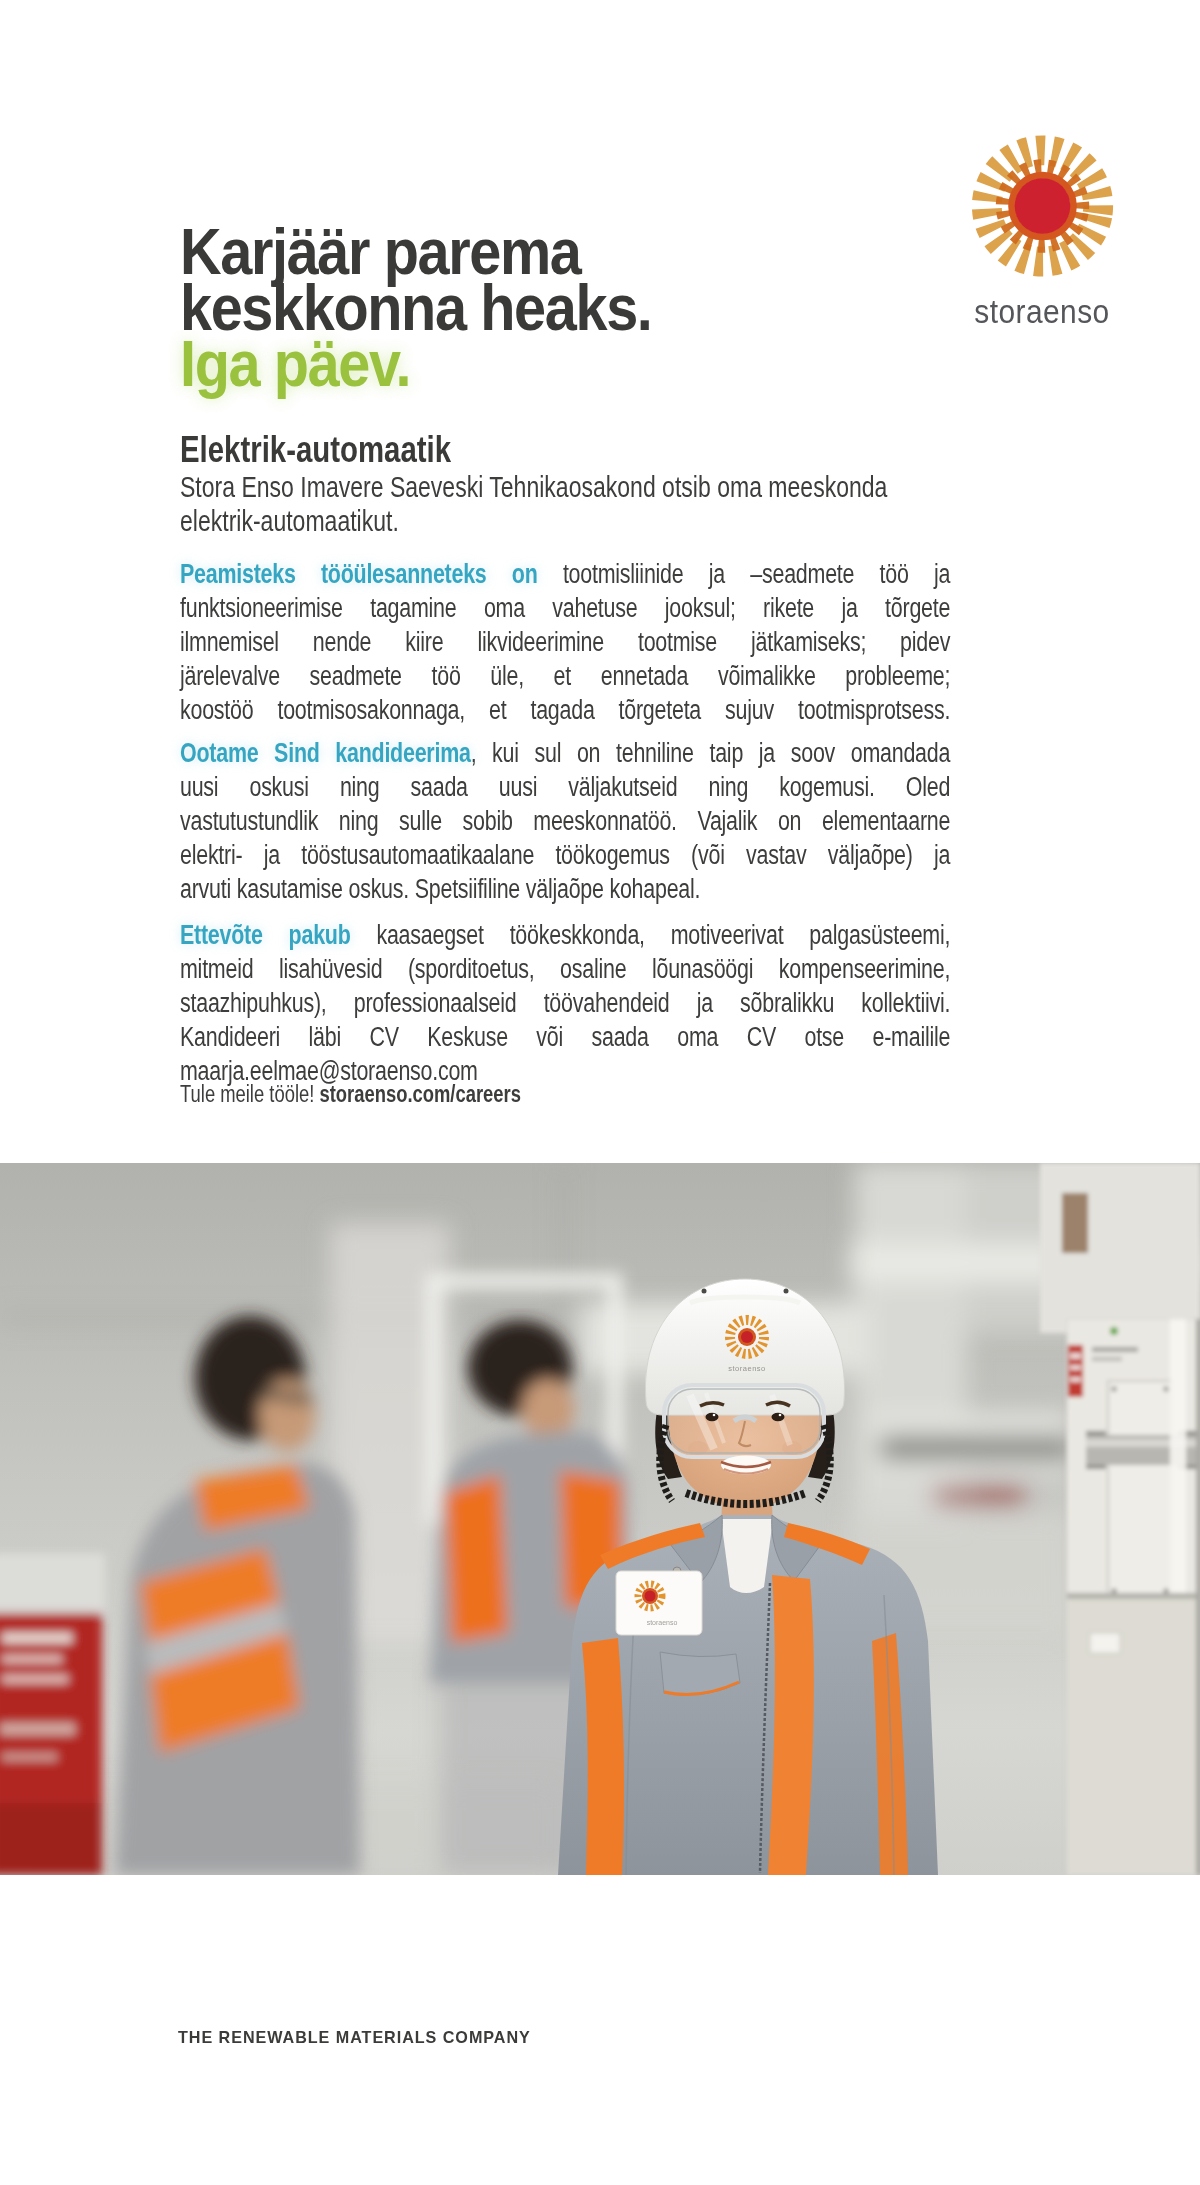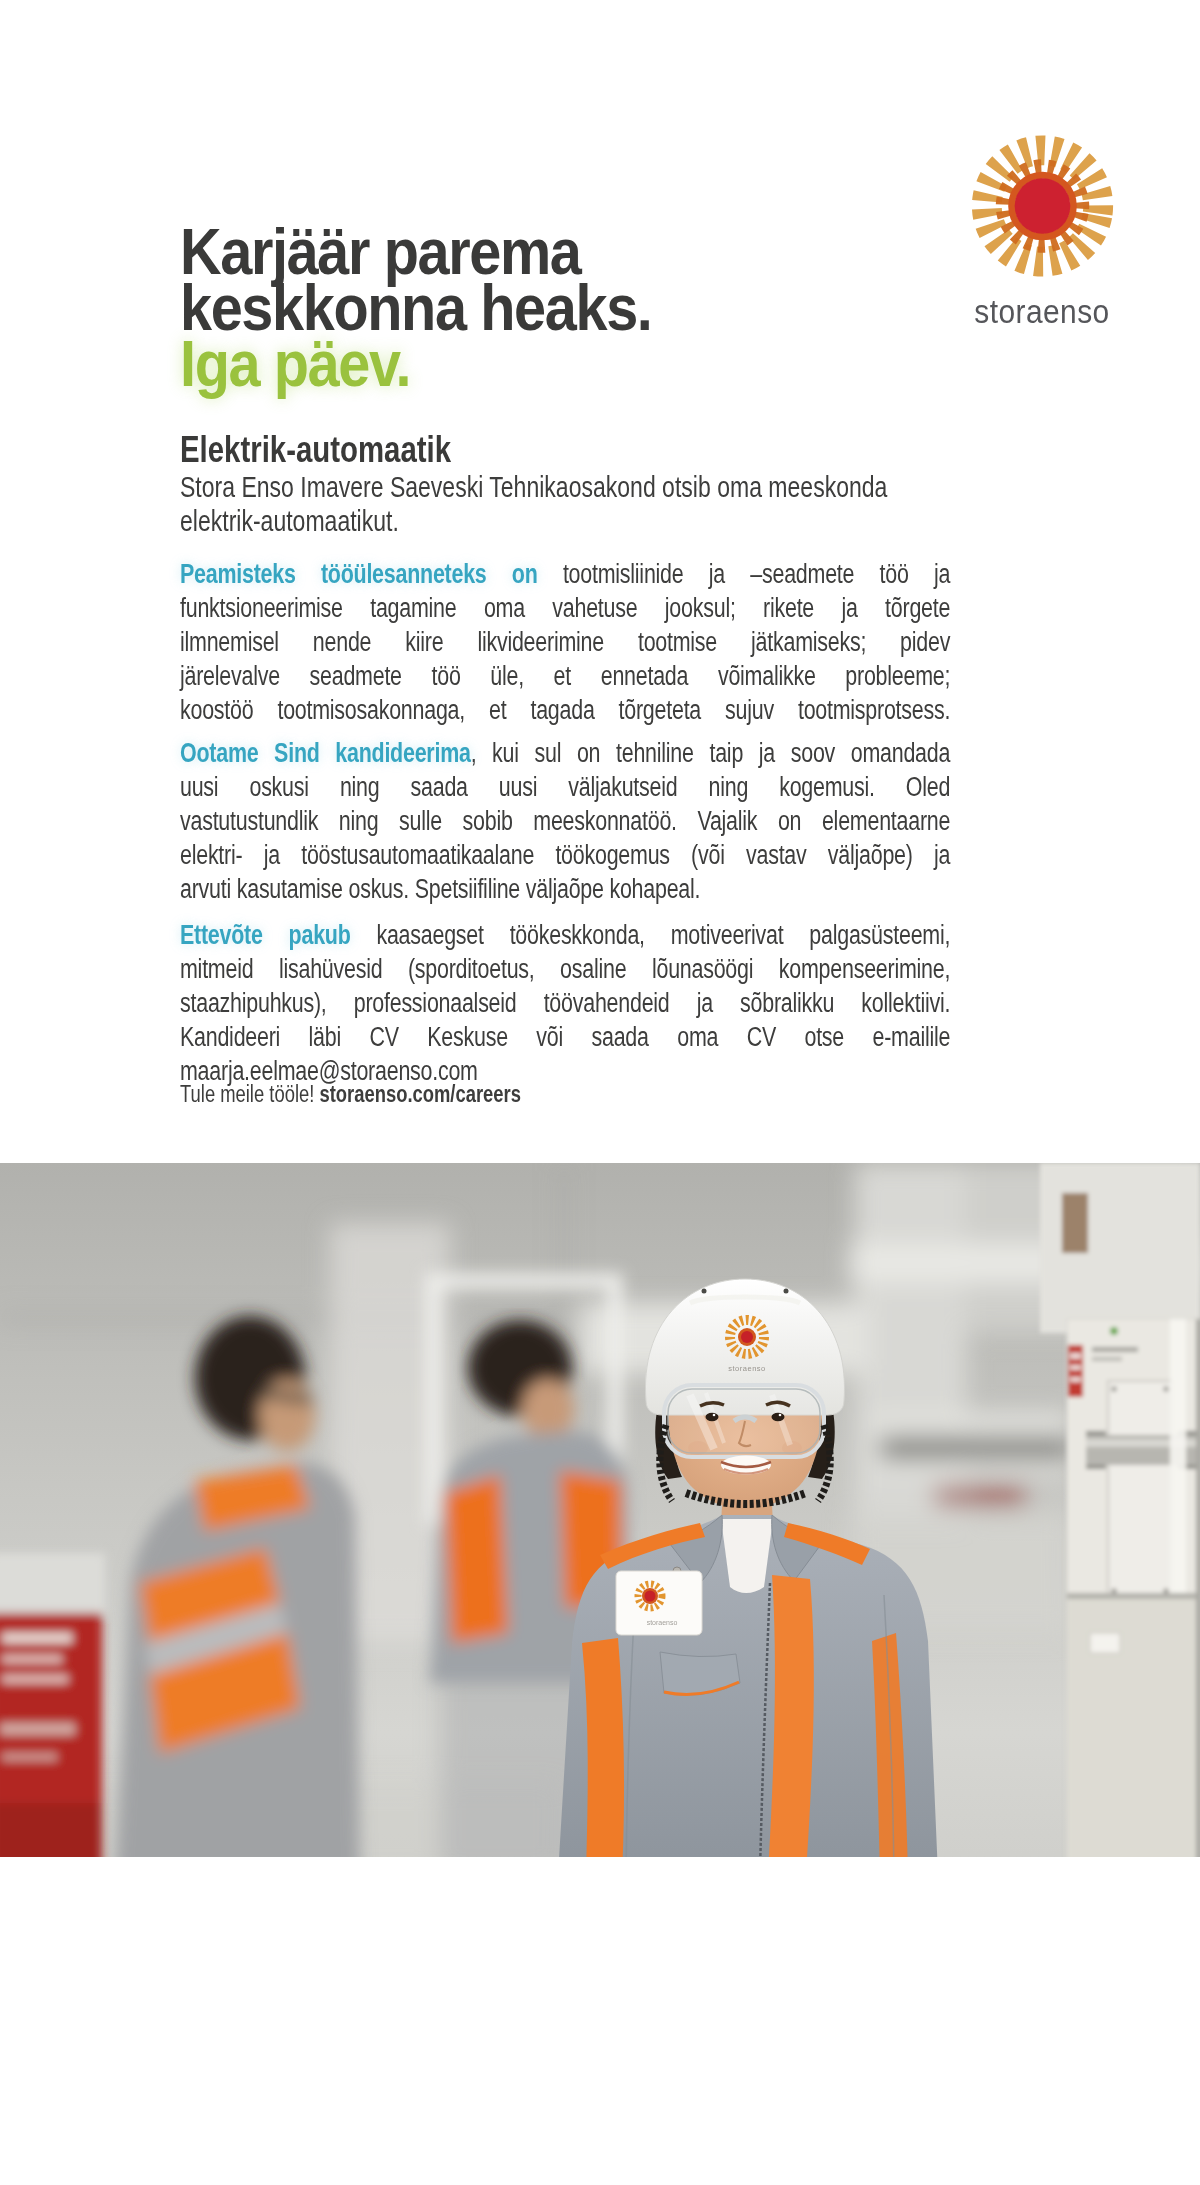--- a/index.html
+++ b/index.html
@@ -1,16 +1,16 @@
 <!DOCTYPE html>
 <html><head>
 <meta charset="utf-8">
 <style>
   html,body{margin:0;padding:0;background:#ffffff;}
-  .poster{position:relative;width:1200px;height:1857px;background:#ffffff;overflow:hidden;
+  .poster{position:relative;width:1200px;height:2185px;background:#ffffff;overflow:hidden;
           font-family:"Liberation Sans",sans-serif;color:#3c3c3b;}
 
   
   .headline{position:absolute;left:180px;top:224px;font-weight:bold;font-size:64px;
             line-height:56px;letter-spacing:-1.5px;color:#3a3a39;
             transform:scaleX(0.9);transform-origin:left top;white-space:nowrap;}
   .headline .green{color:#9ac23e;text-shadow:0 0 16px rgba(173,214,96,.45);}
 
   
   .brand{position:absolute;left:952px;top:120px;width:180px;text-align:center;}

